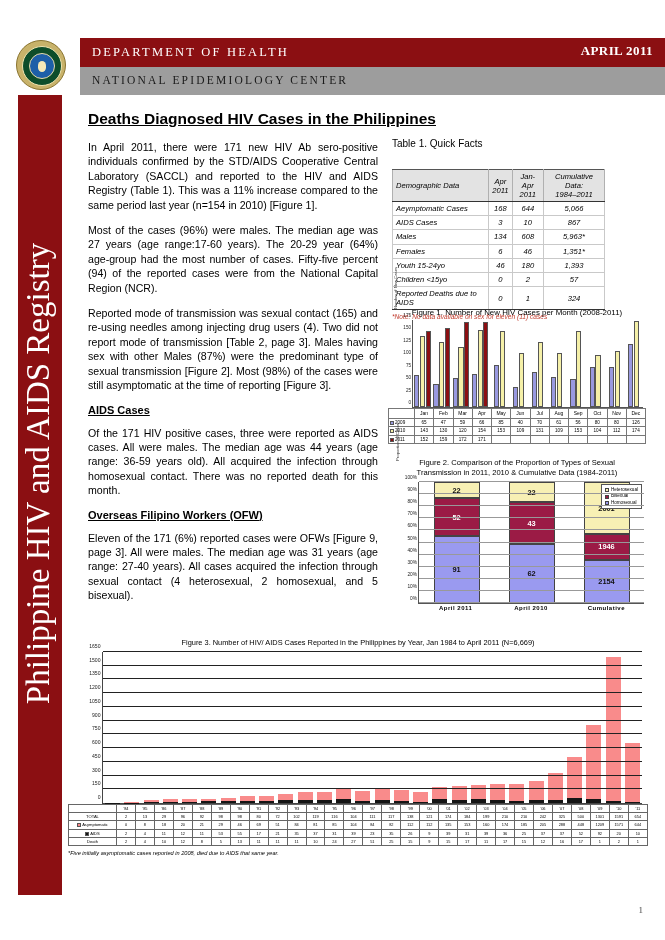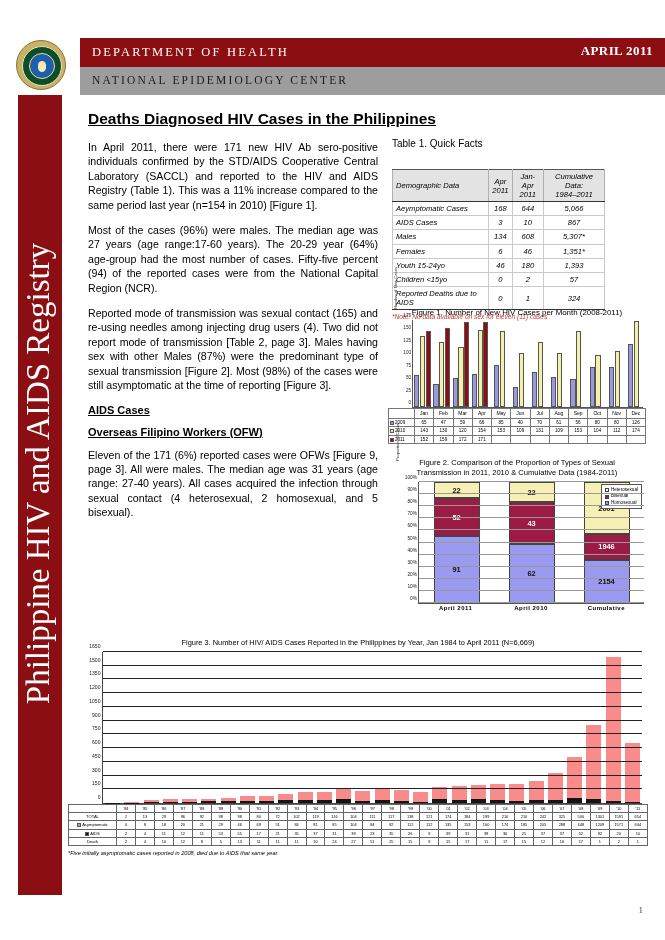--- a/index.html
+++ b/index.html
@@ -225,20 +225,21 @@
   <div class="sidebar-title">Philippine HIV and AIDS Registry</div>
 </div>
 
 <div class="main-title">Deaths Diagnosed HIV Cases in the Philippines</div>
 
 <div class="col-left">
   <div class="para">In April 2011, there were 171 new HIV Ab sero-positive individuals confirmed by the STD/AIDS Cooperative Central Laboratory (SACCL) and reported to the HIV and AIDS Registry (Table 1). This was a 11% increase compared to the same period last year (n=154 in 2010) [Figure 1].</div>
   <div class="para">Most of the cases (96%) were males. The median age was 27 years (age range:17-60 years). The 20-29 year (64%) age-group had the most number of cases. Fifty-five percent (94) of the reported cases were from the National Capital Region (NCR).</div>
   <div class="para">Reported mode of transmission was sexual contact (165) and re-using needles among injecting drug users (4). Two did not report mode of transmission [Table 2, page 3]. Males having sex with other Males (87%) were the predominant type of sexual transmission [Figure 2]. Most (98%) of the cases were still asymptomatic at the time of reporting [Figure 3].</div>
   <div class="subhead">AIDS Cases</div>
+  <div class="para">Of the 171 HIV positive cases, three were reported as AIDS cases. All were males. The median age was 44 years (age range: 36-59 years old). All acquired the infection through homosexual contact. There was no reported death for this month.</div>
   <div class="subhead">Overseas Filipino Workers (OFW)</div>
   <div class="para">Eleven of the 171 (6%) reported cases were OFWs [Figure 9, page 3]. All were males. The median age was 31 years (age range: 27-40 years). All cases acquired the infection through sexual contact (4 heterosexual,  2 homosexual, and 5  bisexual).</div>
 </div>
 
 <div class="tbl1-wrap">
   <div class="tbl1-cap">Table 1. Quick Facts</div>
   <table class="t1">
     <thead>
       <tr class="hrow">
         <th class="lbl">Demographic Data</th>
@@ -263,21 +264,21 @@
         <tr>
           <td class="lbl">AIDS Cases</td>
           <td>3</td>
           <td>10</td>
           <td>867</td>
         </tr>
         <tr>
           <td class="lbl">Males</td>
           <td>134</td>
           <td>608</td>
-          <td>5,307*</td>
+          <td>5,963*</td>
         </tr>
         <tr>
           <td class="lbl">Females</td>
           <td>6</td>
           <td>46</td>
           <td>1,351*</td>
         </tr>
         <tr>
           <td class="lbl">Youth 15-24yo</td>
           <td>46</td>

